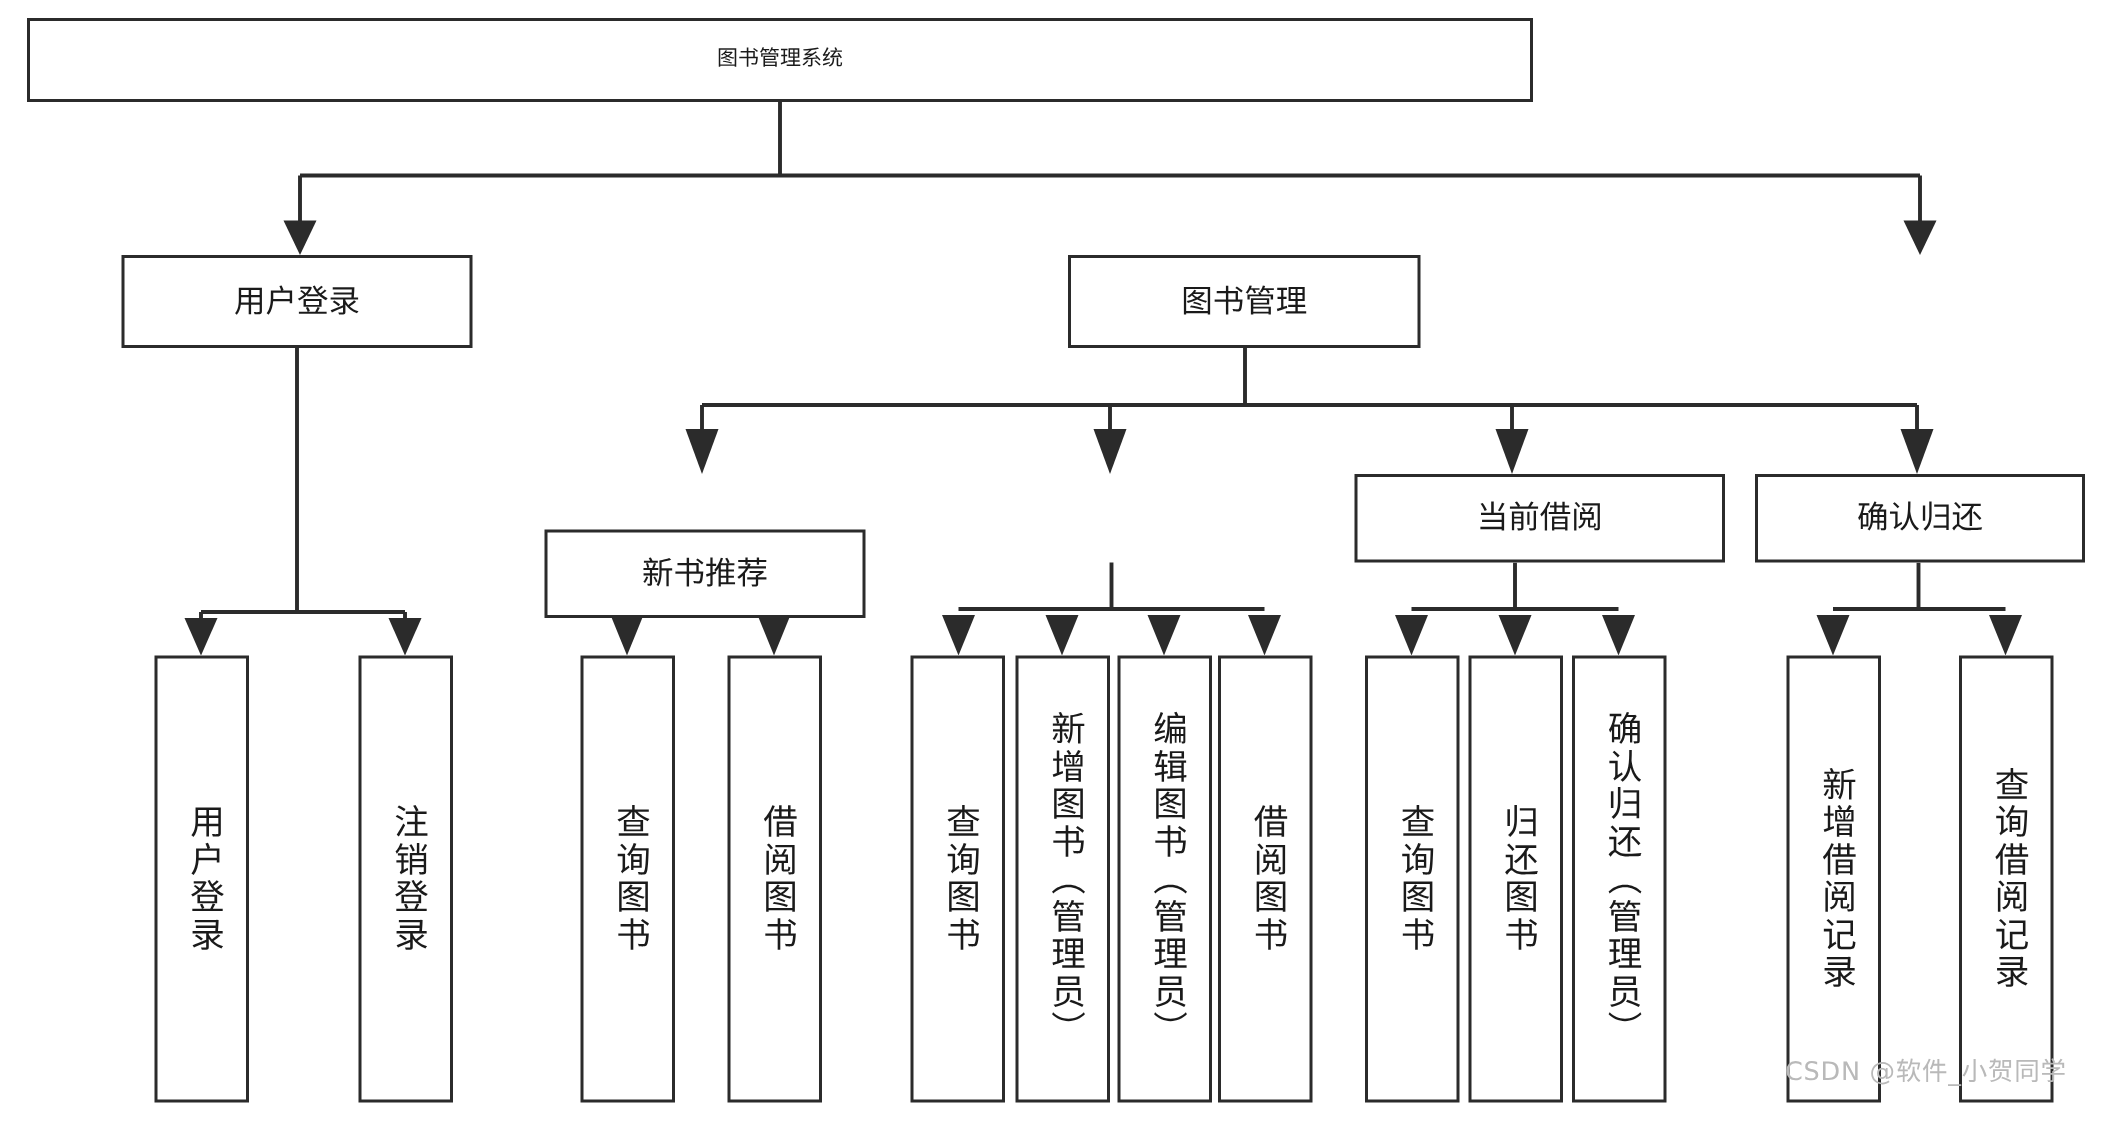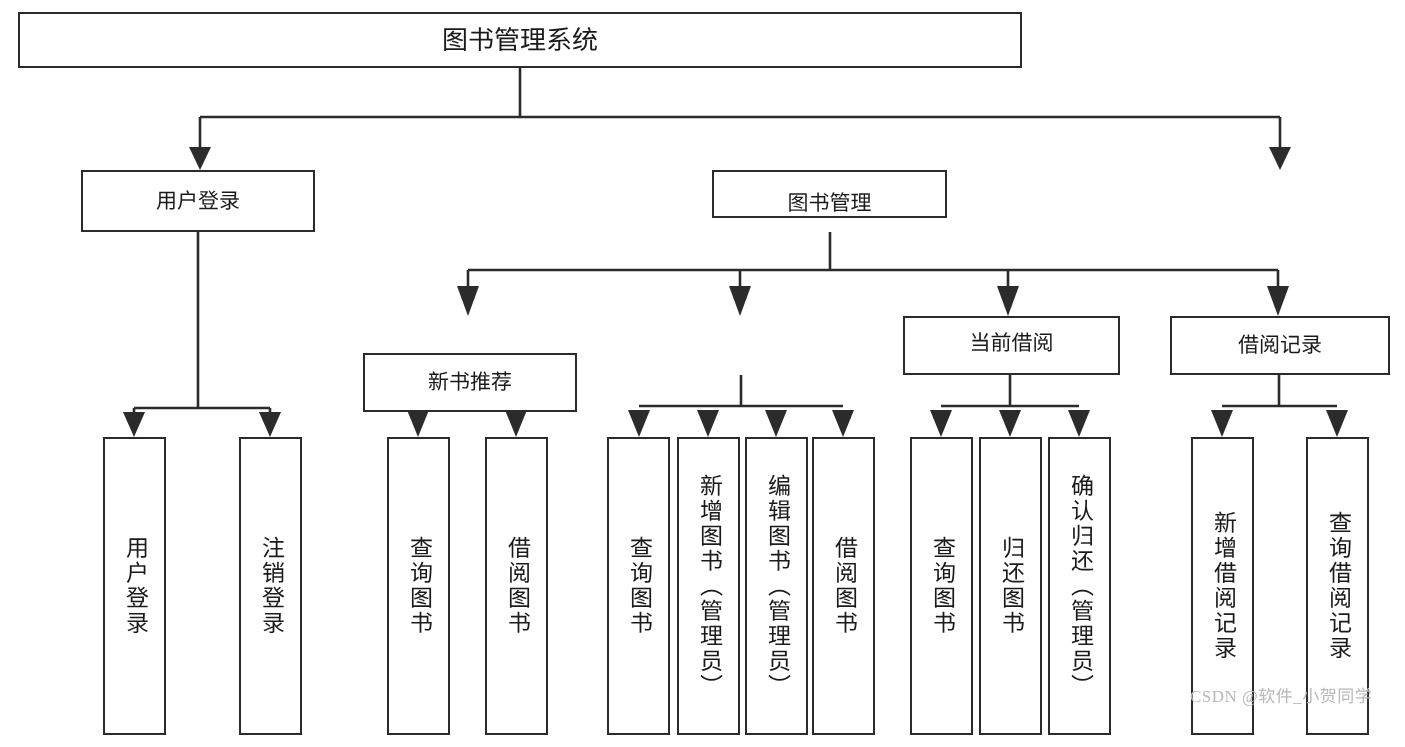--- a/index.html
+++ b/index.html
@@ -39,21 +39,21 @@
   .node-label {
     display: block;
     text-align: center;
     line-height: 1.25;
     white-space: nowrap;
   }
   .node.horiz .node-label {
     font-size: 21px;
   }
   .node.root .node-label {
-    font-size: 26px;
+    font-size: 14px;
   }
   .node.vert {
     align-items: center;
     justify-content: center;
   }
   .node.vert .node-label {
     writing-mode: vertical-rl;
     text-orientation: upright;
     font-size: 23px;
     line-height: 1.12;
@@ -133,32 +133,32 @@
     </g>
   </svg>
 
   <div class="node root horiz" style="left:18px; top:12px; width:1004px; height:56px;">
     <span class="node-label">图书管理系统</span>
   </div>
 
   <div class="node horiz" style="left:81px; top:170px; width:234px; height:62px;">
     <span class="node-label">用户登录</span>
   </div>
-  <div class="node horiz" style="left:712px; top:170px; width:235px; height:48px;align-items:flex-end;">
+  <div class="node horiz" style="left:712px; top:170px; width:235px; height:62px;">
     <span class="node-label">图书管理</span>
   </div>
 
   <div class="node horiz" style="left:363px; top:316px; width:214px; height:59px;margin-top:37px;">
     <span class="node-label">新书推荐</span>
   </div>
-  <div class="node horiz" style="left:903px; top:316px; width:217px; height:59px;font-family:Liberation Mono, monospace;">
+  <div class="node horiz" style="left:903px; top:316px; width:247px; height:59px;">
     <span class="node-label">当前借阅</span>
   </div>
   <div class="node horiz" style="left:1170px; top:316px; width:220px; height:59px;">
-    <span class="node-label">借阅记录</span>
+    <span class="node-label">确认归还</span>
   </div>
 
   <div class="node vert" style="left:103px; top:437px; width:63px; height:298px;">
     <span class="node-label">用户登录</span>
   </div>
   <div class="node vert" style="left:239px; top:437px; width:63px; height:298px;">
     <span class="node-label">注销登录</span>
   </div>
 
   <div class="node vert" style="left:387px; top:437px; width:63px; height:298px;">
@@ -191,15 +191,15 @@
     <span class="node-label">确认归还（管理员）</span>
   </div>
 
   <div class="node vert" style="left:1191px; top:437px; width:63px; height:298px;">
     <span class="node-label">新增借阅记录</span>
   </div>
   <div class="node vert" style="left:1306px; top:437px; width:63px; height:298px;">
     <span class="node-label">查询借阅记录</span>
   </div>
 
-  <div class="watermark" style="left:1190px; top:682px;font-family:Liberation Serif, serif;">CSDN @软件_小贺同学</div>
+  <div class="watermark" style="left:1190px; top:700px;">CSDN @软件_小贺同学</div>
 
 </div>
 
 </body></html>

